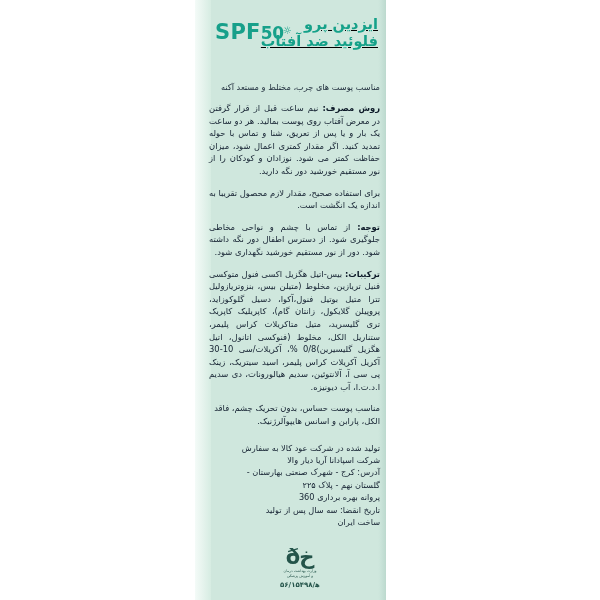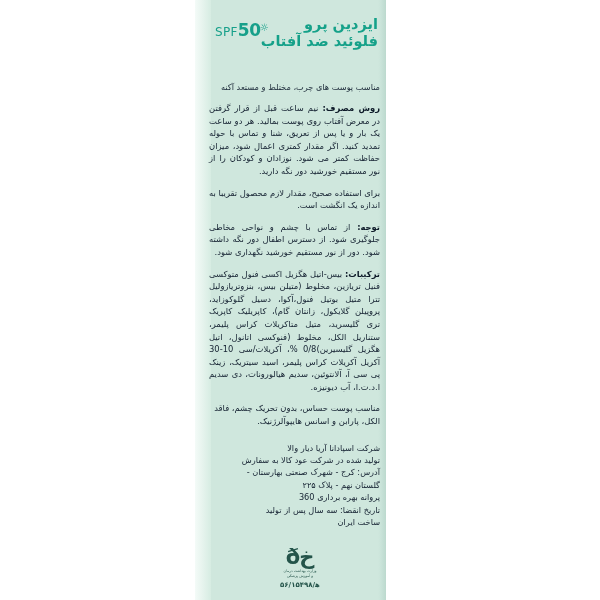--- a/index.html
+++ b/index.html
@@ -68,40 +68,41 @@
     position: absolute;
     left: 6px;
     top: 4px;
     direction: ltr;
     font-family: "DejaVu Sans", "Liberation Sans", sans-serif;
     color: #17a08a;
     letter-spacing: -0.3px;
     white-space: nowrap;
   }
   .spf-badge .spf-word {
-    font-size: 12px;
-    font-weight: 400;
+    font-size: 21px;
+    font-weight: 700;
     letter-spacing: 0.3px;
     margin-top: 20px;
   }
   .spf-badge .spf-num {
     font-size: 17px;
     font-weight: 700;
   }
   .spf-badge .spf-sun {
     position: relative;
     font-size: 10px;
     font-weight: 900;
     top: -5px;
     margin-left: -1px;
   }
 
   .title-block {
     text-align: right;
     padding-right: 2px;
+    text-decoration: underline;
   }
   .title-line {
     color: #15a189;
     font-weight: 700;
     font-size: 14.5px;
     line-height: 17px;
     white-space: nowrap;
   }
 
   .subtitle {
@@ -251,22 +252,22 @@
 
       <div class="para"><span>برای استفاده صحیح، مقدار لازم محصول تقریبا به اندازه یک انگشت است.</span></div>
 
       <div class="para"><span class="lead">توجه:</span><span> از تماس با چشم و نواحی مخاطی جلوگیری شود. از دسترس اطفال دور نگه داشته شود. دور از نور مستقیم خورشید نگهداری شود.</span></div>
 
       <div class="para"><span class="lead">ترکیبات:</span><span> بیس-اتیل هگزیل اکسی فنول متوکسی فنیل تریازین، مخلوط (متیلن بیس، بنزوتریازولیل تترا متیل بوتیل فنول،آکوا، دسیل گلوکوزاید، پروپیلن گلایکول، زانتان گام)، کاپریلیک کاپریک تری گلیسرید، متیل متاکریلات کراس پلیمر، ستناریل الکل، مخلوط (فنوکسی اتانول، اتیل هگزیل گلیسیرین)0/8 %، آکریلات/سی 10-30 آکریل آکریلات کراس پلیمر، اسید سیتریک، زینک پی سی آ، آلانتوئین، سدیم هیالورونات، دی سدیم ا.د.ت.ا، آب دیونیزه.</span></div>
 
       <div class="para right"><span>مناسب پوست حساس، بدون تحریک چشم، فاقد الکل، پارابن و اسانس هایپوآلرژنیک.</span></div>
 
       <div class="mfg">
+        <div>تولید شده در شرکت عود کالا به سفارش</div>
         <div>شرکت اسپادانا آریا دیار والا</div>
-        <div>تولید شده در شرکت عود کالا به سفارش</div>
         <div>آدرس: کرج - شهرک صنعتی بهارستان -</div>
         <div>گلستان نهم - پلاک ۲۲۵</div>
         <div>پروانه بهره برداری 360</div>
         <div>تاریخ انقضا: سه سال پس از تولید</div>
         <div>ساخت ایران</div>
       </div>
 
     </div>
 
     <div class="footer-icons">

